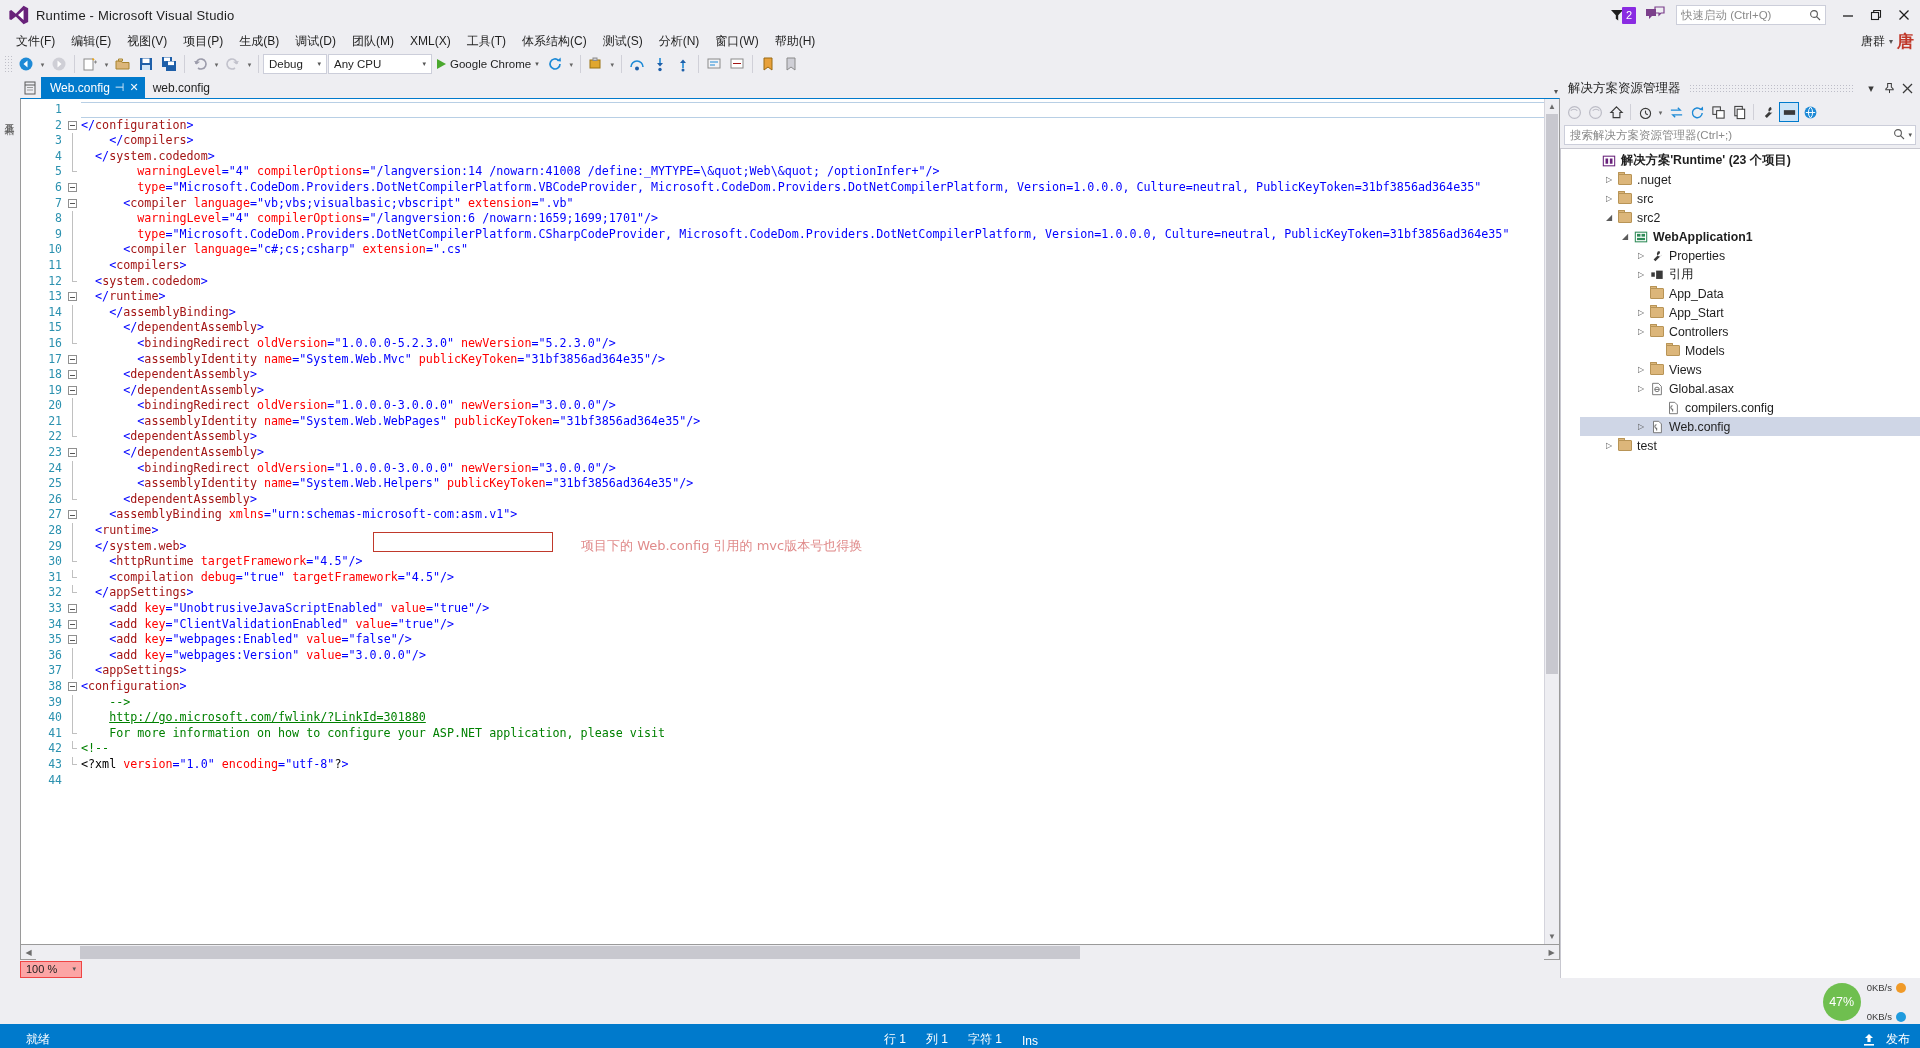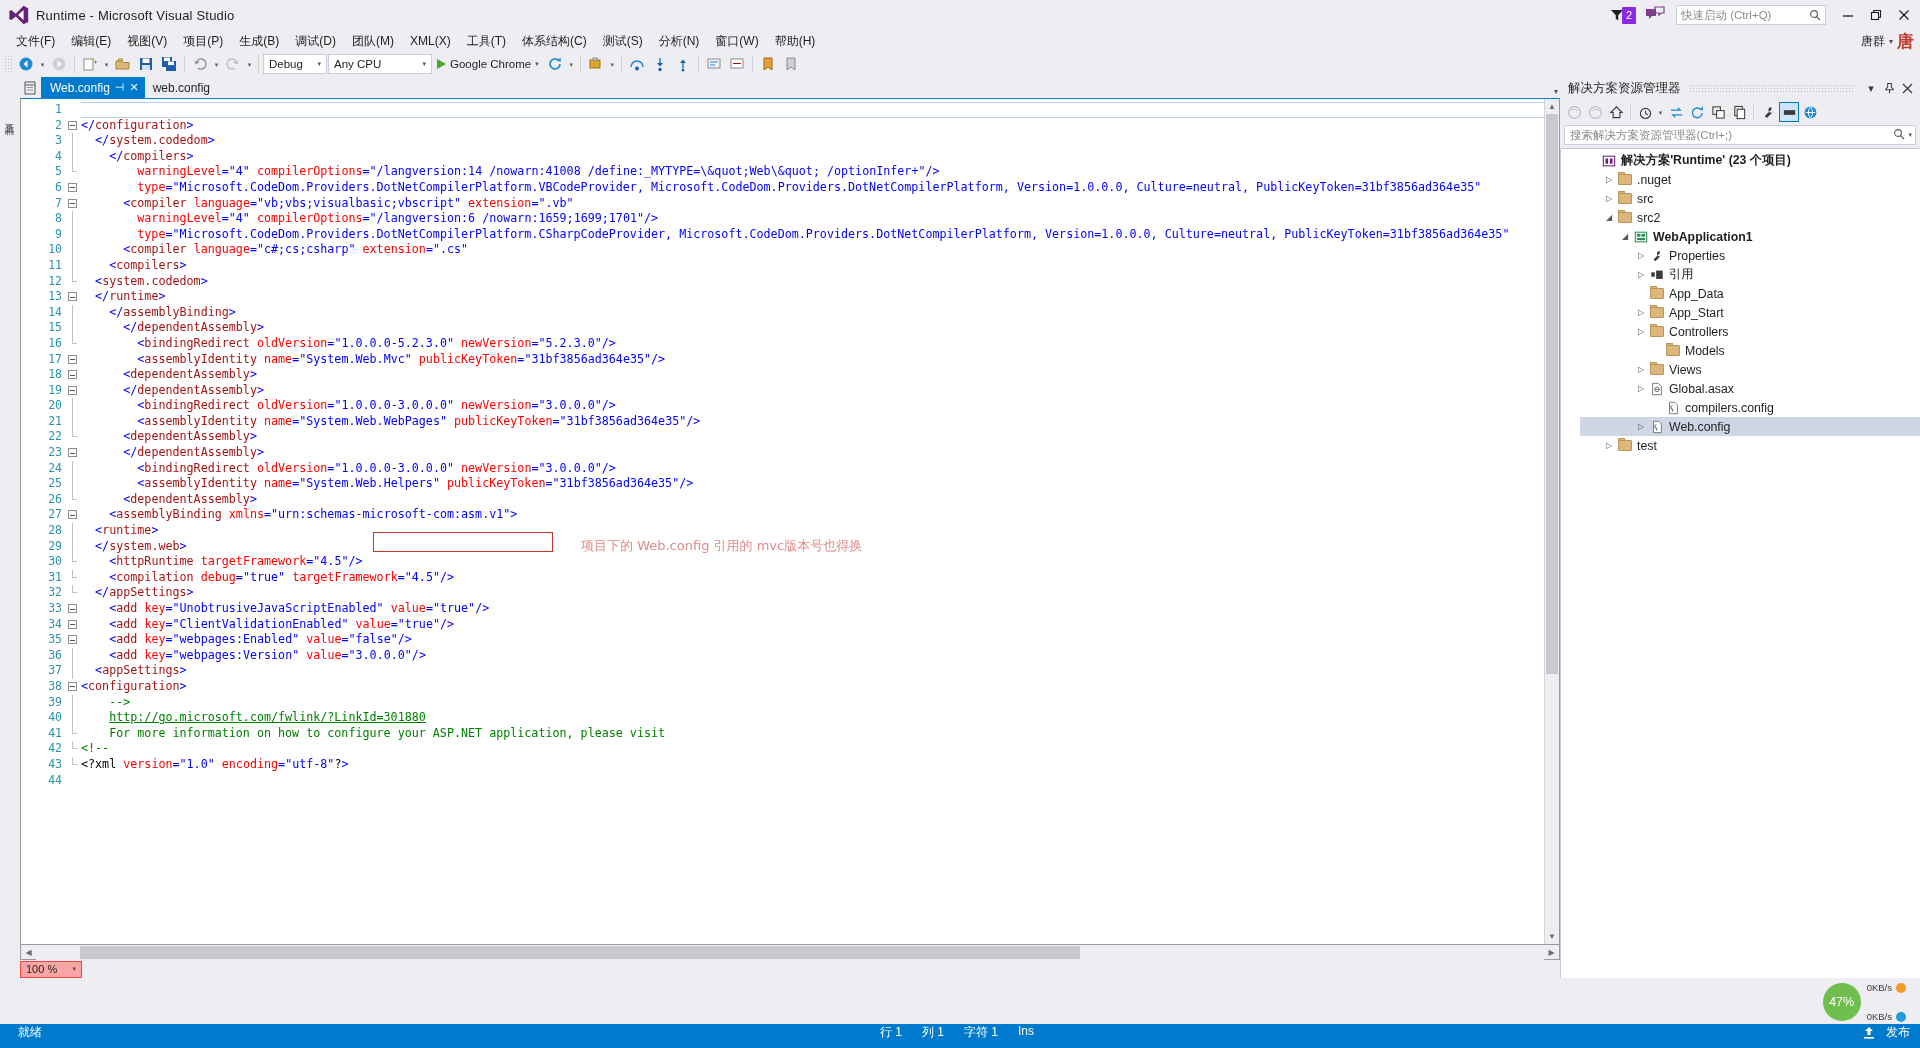--- a/index.html
+++ b/index.html
@@ -146,21 +146,21 @@
 
   
   .perfbar { height:46px; background:#eeeef2; position:relative; }
   .perf-widget { position:absolute; right:14px; top:4px; display:flex; align-items:center; gap:6px; }
   .perf-circle { width:38px; height:38px; border-radius:50%; background:#6fbf4f; color:#fff; display:flex; align-items:center; justify-content:center; font-size:12.5px; }
   .perf-meta { display:flex; flex-direction:column; gap:18px; font-size:9.5px; color:#3a3a3a; }
   .perf-row { display:flex; align-items:center; gap:4px; }
   .perf-dot { width:10px; height:10px; border-radius:50%; background:#1f9bde; }
   .perf-dot.orange { background:#f09a28; }
 
-  .statusbar { height:24px; background:#007acc; color:#fff; display:flex; align-items:flex-start; font-size:12px; padding-left:8px; }
+  .statusbar { height:24px; background:#007acc; color:#fff; display:flex; align-items:flex-end; font-size:12px; padding-left:16px; }
   .sb-item { padding:0 10px; white-space:nowrap; }
   .sb-right { margin-left:auto; display:flex; align-items:center; gap:10px; padding-right:10px; }
   .sb-ico { width:14px; height:14px; display:flex; align-items:center; justify-content:center; }
 </style>
 </head>
 <body>
 
 <div class="app">
 
   <div class="titlebar">
@@ -587,22 +587,22 @@
               <span class="fend"></span>
             </div>
             <div class="fl">
               <span class="fend"></span>
             </div>
             <div class="fl"></div>
           </div>
         <div class="code" id="codebody">
             <div class="code-line"><span style="white-space:pre"></span></div>
             <div class="code-line"><span style="white-space:pre"></span><span class="tk-punct">&lt;/</span><span class="tk-tag">configuration</span><span class="tk-punct">&gt;</span></div>
+            <div class="code-line"><span style="white-space:pre">    </span><span class="tk-punct">&lt;/</span><span class="tk-tag">compilers</span><span class="tk-punct">&gt;</span></div>
             <div class="code-line"><span style="white-space:pre">  </span><span class="tk-punct">&lt;/</span><span class="tk-tag">system.codedom</span><span class="tk-punct">&gt;</span></div>
-            <div class="code-line"><span style="white-space:pre">    </span><span class="tk-punct">&lt;/</span><span class="tk-tag">compilers</span><span class="tk-punct">&gt;</span></div>
             <div class="code-line"><span style="white-space:pre">        </span><span class="tk-attr">warningLevel</span><span class="tk-punct">=</span><span class="tk-val">"4"</span> <span class="tk-attr">compilerOptions</span><span class="tk-punct">=</span><span class="tk-val">"/langversion:14 /nowarn:41008 /define:_MYTYPE=\&amp;quot;Web\&amp;quot; /optionInfer+"</span><span class="tk-punct">/&gt;</span></div>
             <div class="code-line"><span style="white-space:pre">        </span><span class="tk-attr">type</span><span class="tk-punct">=</span><span class="tk-val">"Microsoft.CodeDom.Providers.DotNetCompilerPlatform.VBCodeProvider, Microsoft.CodeDom.Providers.DotNetCompilerPlatform, Version=1.0.0.0, Culture=neutral, PublicKeyToken=31bf3856ad364e35"</span></div>
             <div class="code-line"><span style="white-space:pre">      </span><span class="tk-punct">&lt;</span><span class="tk-tag">compiler</span> <span class="tk-attr">language</span><span class="tk-punct">=</span><span class="tk-val">"vb;vbs;visualbasic;vbscript"</span> <span class="tk-attr">extension</span><span class="tk-punct">=</span><span class="tk-val">".vb"</span></div>
             <div class="code-line"><span style="white-space:pre">        </span><span class="tk-attr">warningLevel</span><span class="tk-punct">=</span><span class="tk-val">"4"</span> <span class="tk-attr">compilerOptions</span><span class="tk-punct">=</span><span class="tk-val">"/langversion:6 /nowarn:1659;1699;1701"</span><span class="tk-punct">/&gt;</span></div>
             <div class="code-line"><span style="white-space:pre">        </span><span class="tk-attr">type</span><span class="tk-punct">=</span><span class="tk-val">"Microsoft.CodeDom.Providers.DotNetCompilerPlatform.CSharpCodeProvider, Microsoft.CodeDom.Providers.DotNetCompilerPlatform, Version=1.0.0.0, Culture=neutral, PublicKeyToken=31bf3856ad364e35"</span></div>
             <div class="code-line"><span style="white-space:pre">      </span><span class="tk-punct">&lt;</span><span class="tk-tag">compiler</span> <span class="tk-attr">language</span><span class="tk-punct">=</span><span class="tk-val">"c#;cs;csharp"</span> <span class="tk-attr">extension</span><span class="tk-punct">=</span><span class="tk-val">".cs"</span></div>
             <div class="code-line"><span style="white-space:pre">    </span><span class="tk-punct">&lt;</span><span class="tk-tag">compilers</span><span class="tk-punct">&gt;</span></div>
             <div class="code-line"><span style="white-space:pre">  </span><span class="tk-punct">&lt;</span><span class="tk-tag">system.codedom</span><span class="tk-punct">&gt;</span></div>
             <div class="code-line"><span style="white-space:pre">  </span><span class="tk-punct">&lt;/</span><span class="tk-tag">runtime</span><span class="tk-punct">&gt;</span></div>
             <div class="code-line"><span style="white-space:pre">    </span><span class="tk-punct">&lt;/</span><span class="tk-tag">assemblyBinding</span><span class="tk-punct">&gt;</span></div>

